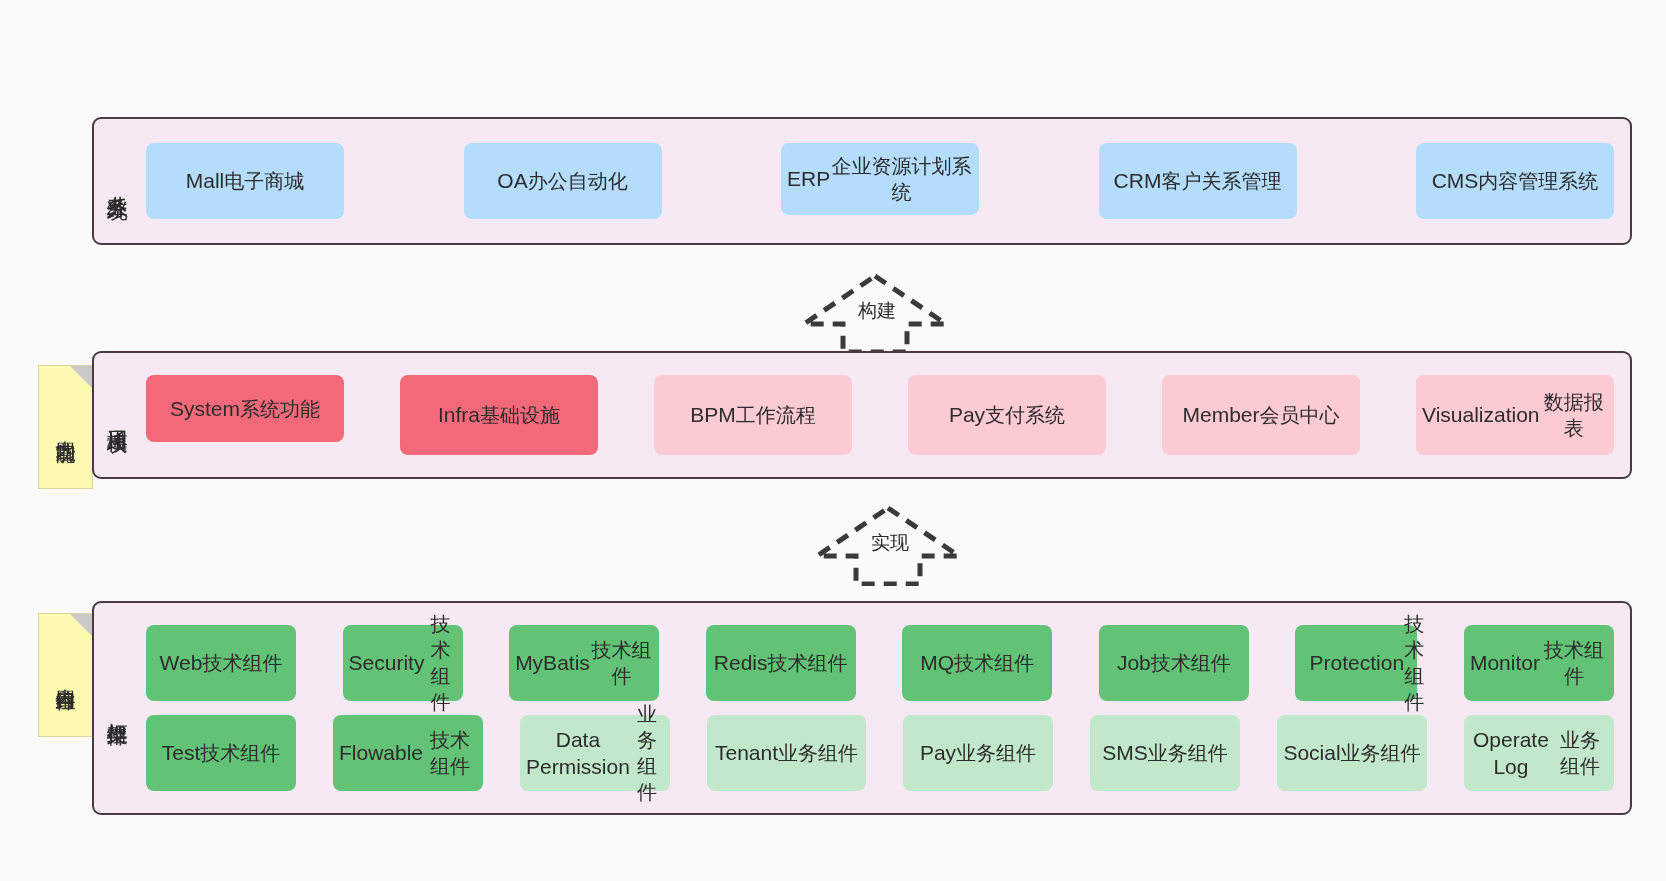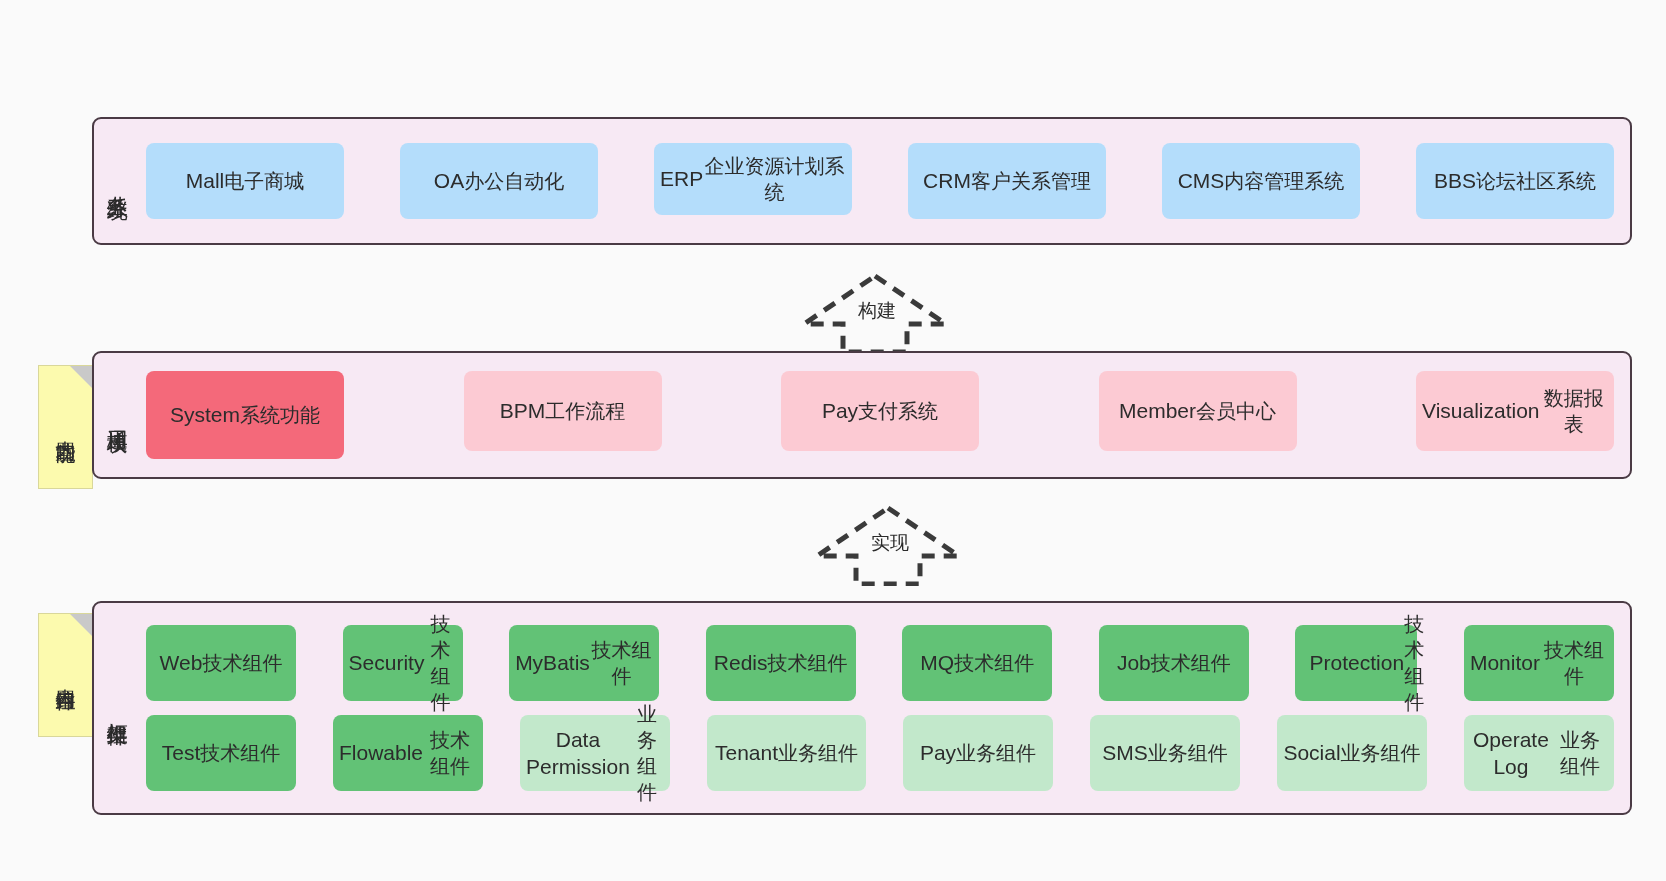--- a/index.html
+++ b/index.html
@@ -149,46 +149,46 @@
           <span class="n-sub">企业资源计划系统</span>
         </div>
         <div class="node c-blue" style="width:198px;height:76px;">
           <span class="n-title">CRM</span>
           <span class="n-sub">客户关系管理</span>
         </div>
         <div class="node c-blue" style="width:198px;height:76px;">
           <span class="n-title">CMS</span>
           <span class="n-sub">内容管理系统</span>
         </div>
-        <div class="node c-blue" style="width:198px;height:76px;">
-          <span class="n-title">BBS</span>
-          <span class="n-sub">论坛社区系统</span>
-        </div>
       </div>
     </div>
   </div>
 
   <div class="arrow-wrap" style="left:800px; top:272px;">
     <svg width="150" height="82" viewBox="0 0 150 82">
       <path d="M 75 4 L 146 52 L 107 52 L 107 80 L 43 80 L 43 52 L 4 52 Z" fill="#fafafa" stroke="#3a3a3a" stroke-width="5" stroke-dasharray="13,9" stroke-linejoin="miter"></path>
     </svg>
     <div class="arrow-label" style="left:56px; top:26px;">构建</div>
   </div>
 
   <div class="note" style="left:38px; top:365px; width:55px; height:124px;">
     <span>内置功能</span>
   </div>
 
   <div class="layer" id="layer-common" style="left:92px; top:351px; width:1540px; height:128px;">
     <div class="layer-title">通用模块</div>
     <div class="layer-body">
       <div class="node-row">
-        <div class="node c-red" style="width:198px;height:88px;">
+        <div class="node c-red" style="width:198px;height:67px;">
           <span class="n-title">System</span>
           <span class="n-sub">系统功能</span>
+        </div>
+        <div class="node c-red" style="width:198px;height:80px;">
+          <span class="n-title">Infra</span>
+          <span class="n-sub">基础设施</span>
         </div>
         <div class="node c-pink" style="width:198px;height:80px;">
           <span class="n-title">BPM</span>
           <span class="n-sub">工作流程</span>
         </div>
         <div class="node c-pink" style="width:198px;height:80px;">
           <span class="n-title">Pay</span>
           <span class="n-sub">支付系统</span>
         </div>
         <div class="node c-pink" style="width:198px;height:80px;">

